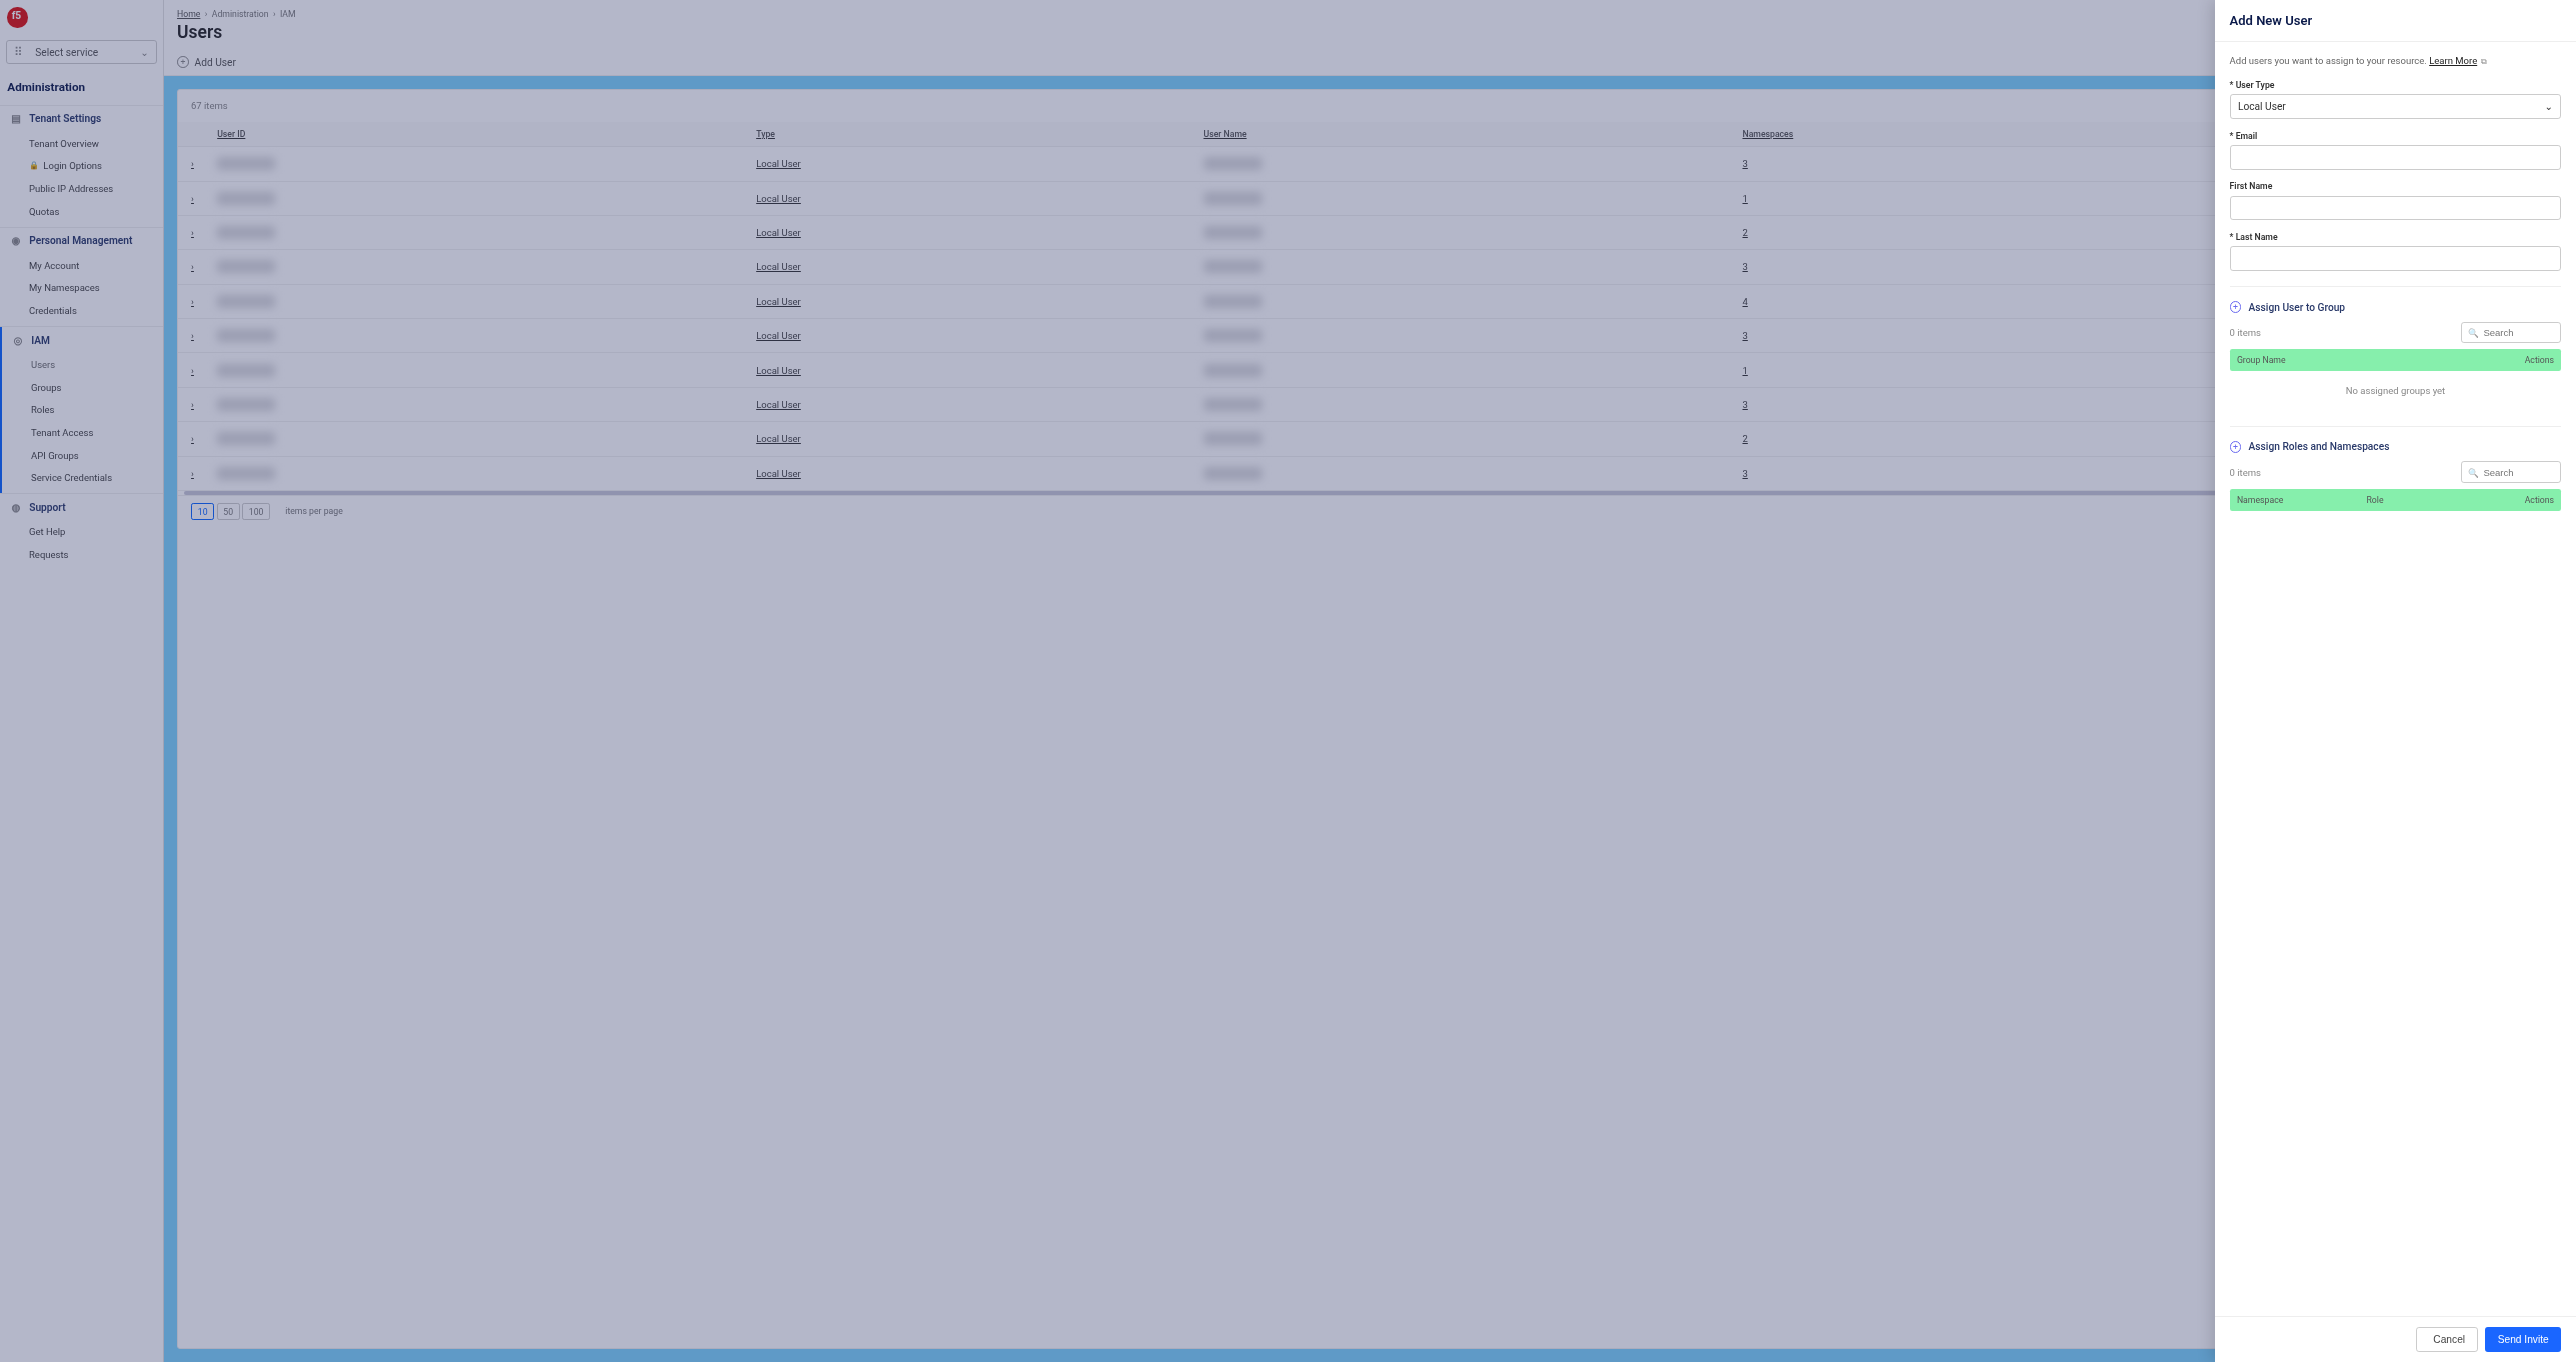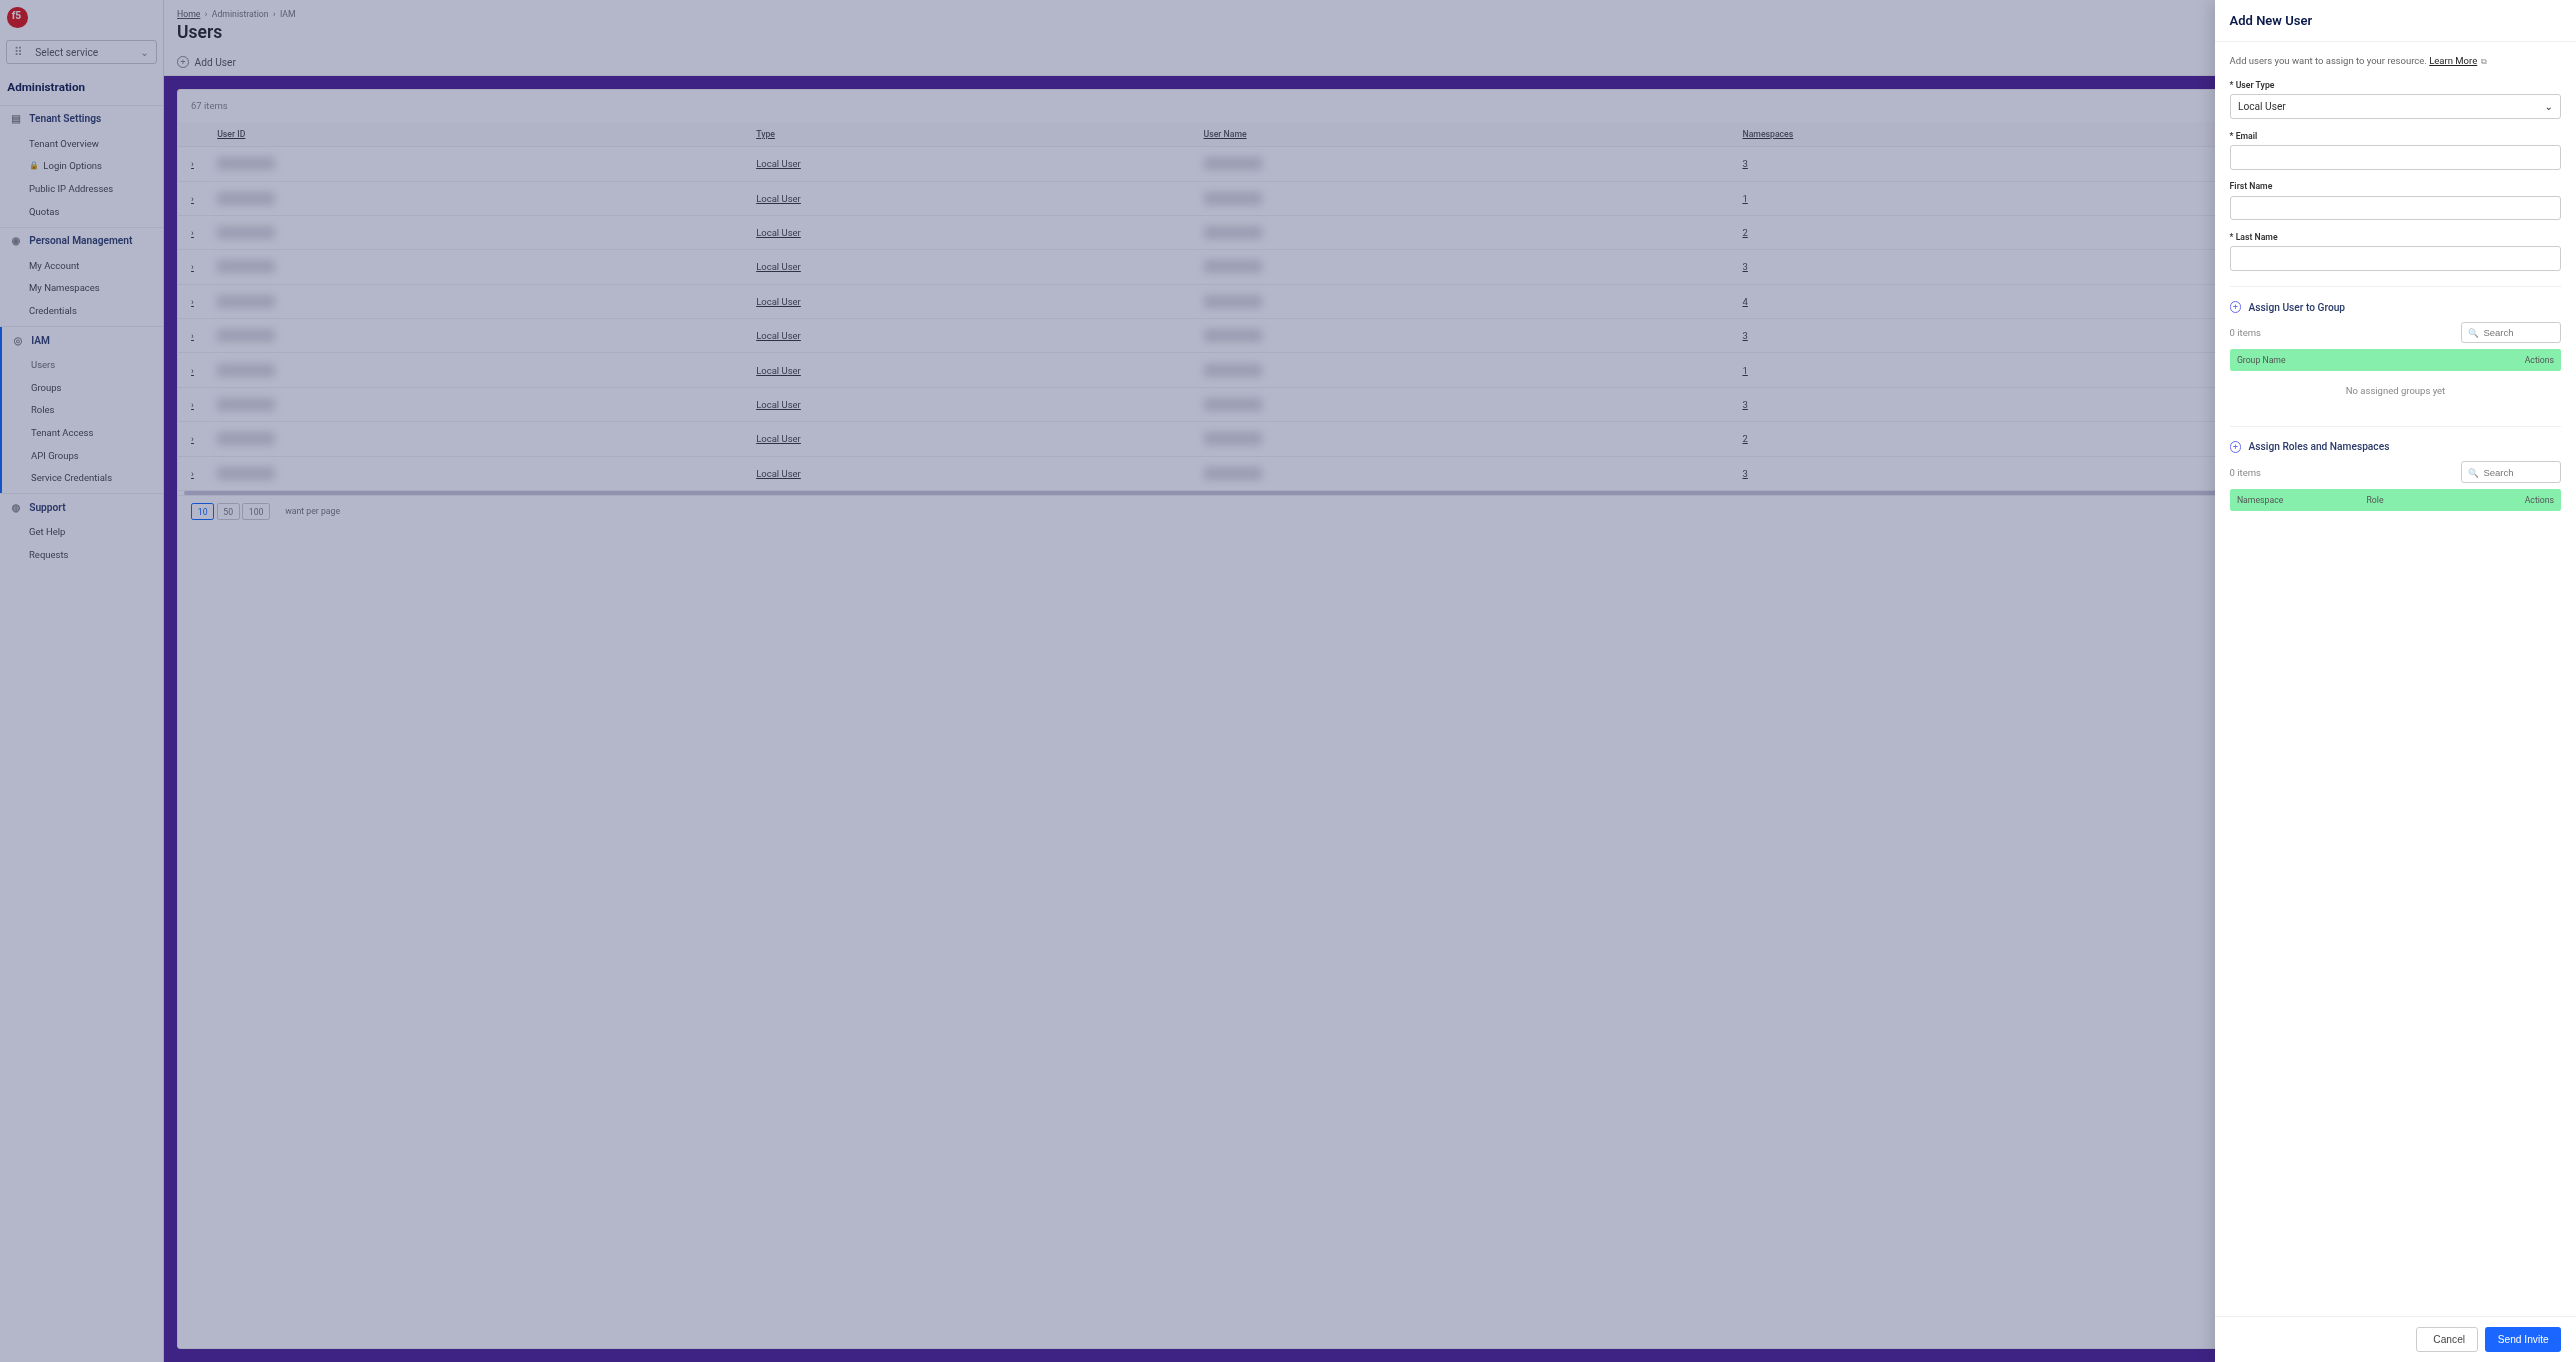--- a/index.html
+++ b/index.html
@@ -20,21 +20,21 @@
 .nav-group-header { display: flex; align-items: center; gap: 7.3px; padding: 7.3px 10.2px; font-weight: 600; color: #2a3a6a; font-size: 10.2px; }
 .nav-group-header .gicon { width: 11.7px; height: 11.7px; display: inline-flex; align-items: center; justify-content: center; color: #888; }
 .nav-items { padding-bottom: 4.4px; }
 .nav-item { padding: 5.8px 10.2px 5.8px 29px; color: #444; cursor: pointer; font-size: 9.5px; display: flex; align-items: center; gap: 4.4px; }
 .nav-item.selected { color: #6b6b6b; }
 .nav-item .lock { font-size: 8px; color: #888; }
 .nav-group.active-border { border-left: 2.2px solid #0a66ff; }
 .nav-separator { border-top: 0.7px solid #eee; }
 
 
-.main { flex: 1; display: flex; flex-direction: column; background: #4c1d95; overflow: hidden; }
+.main { flex: 1; display: flex; flex-direction: column; background: #7dd3fc; overflow: hidden; }
 .topbar { padding: 8.7px 13px 7.3px; background: #fff; }
 .breadcrumb { font-size: 8.7px; color: #777; display: flex; align-items: center; gap: 4.4px; }
 .breadcrumb a { color: #555; text-decoration: underline; }
 .page-title { font-size: 17.5px; font-weight: 600; color: #222; margin-top: 2.9px; }
 .toolbar { padding: 7.3px 13px; background: #fff; display: flex; align-items: center; gap: 5.8px; color: #555; border-bottom: 0.7px solid #eee; }
 .plus-circle { width: 11.7px; height: 11.7px; border: 1.1px solid #888; border-radius: 50%; display: inline-flex; align-items: center; justify-content: center; font-size: 8.7px; color: #888; }
 .content-card { margin: 13px; background: #fff; border-radius: 2.9px; flex: 1; display: flex; flex-direction: column; overflow: hidden; border: 0.7px solid #eee; }
 .table-top { padding: 10.2px 13px; color: #888; font-size: 9.5px; }
 .table { width: 100%; border-collapse: collapse; text-decoration: underline; }
 .table th { text-align: left; font-weight: 500; font-size: 8.7px; color: #555; padding: 7.3px 10.2px; border-bottom: 0.7px solid #eee; background: #fafafa; }
@@ -285,21 +285,21 @@
               <td>Local User</td>
               <td><span class="blur">xxxxxxxx</span></td>
               <td>3</td>
               <td></td>
             </tr>
           </tbody>
       </table>
       <div class="scroll-indicator"></div>
       <div class="table-footer">
         <span id="page-sizes"><span class="pagesize-btn active">10</span> <span class="pagesize-btn">50</span> <span class="pagesize-btn">100</span> </span>
-        <span>want per page</span>
+        <span>items per page</span>
       </div>
     </div>
   </div>
 </div>
 
 <div class="overlay">
   <div class="side-panel">
     <div class="panel-header">
       <h2>Add New User</h2>
     </div>

